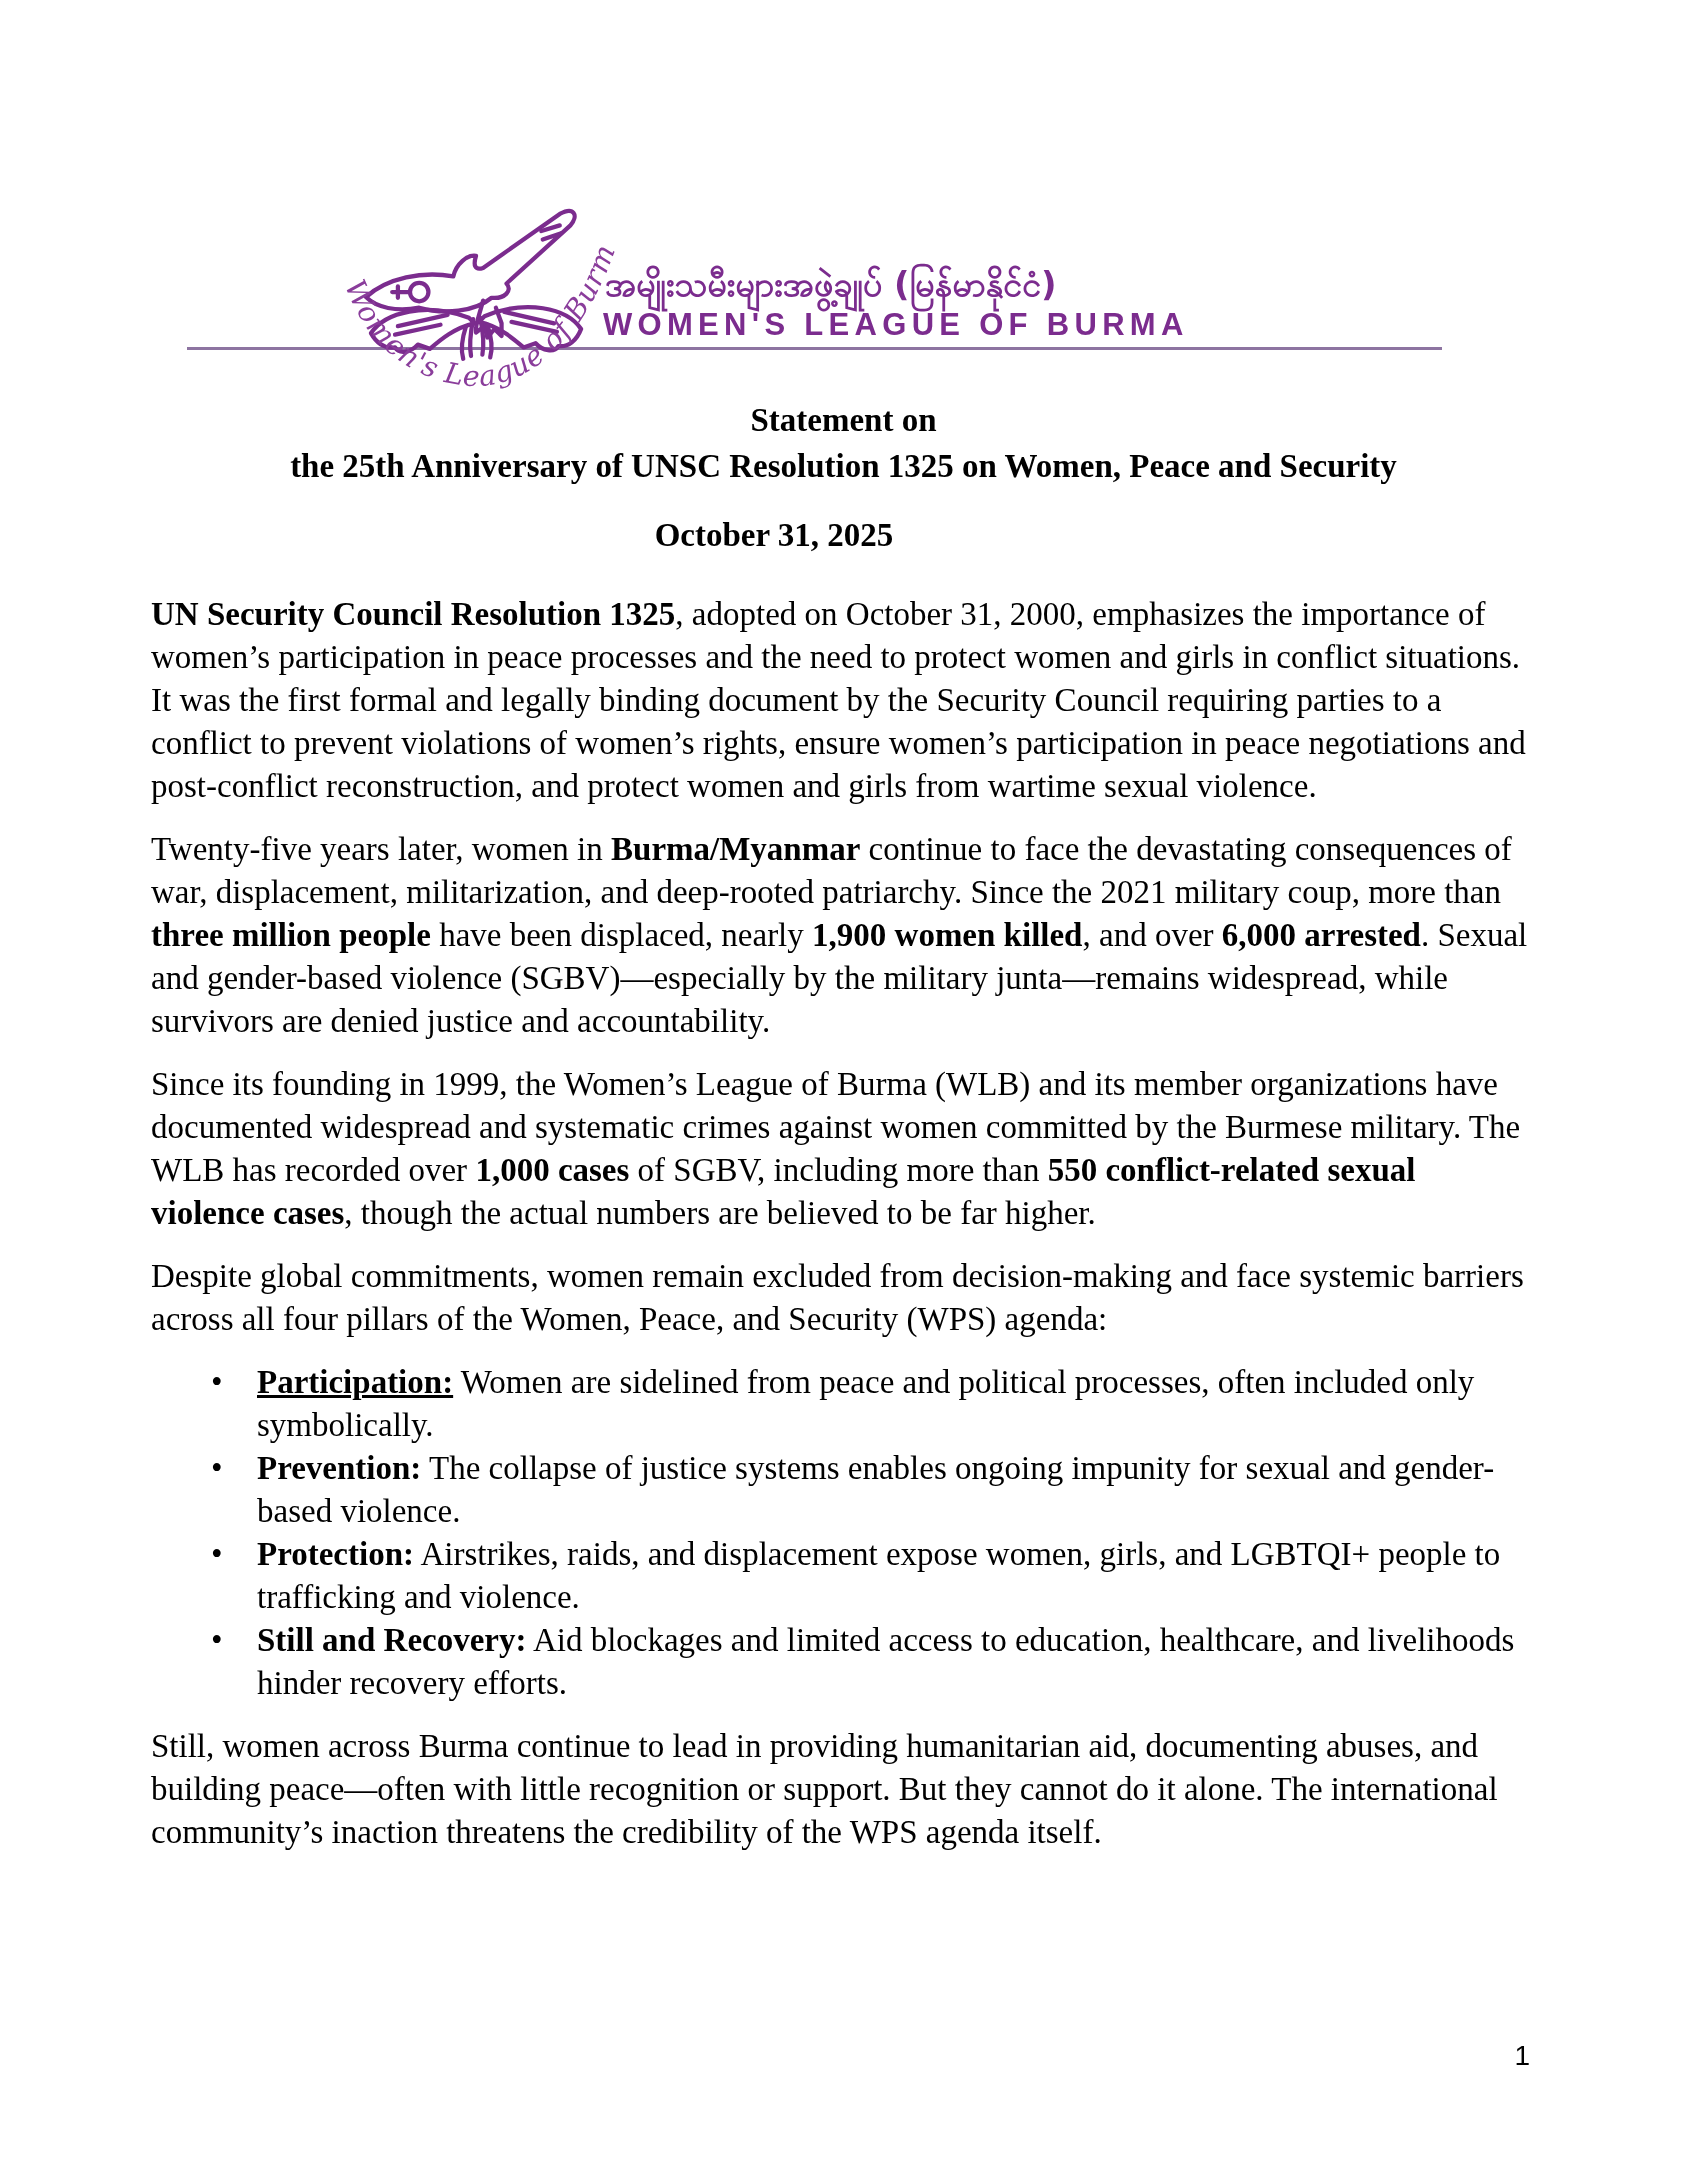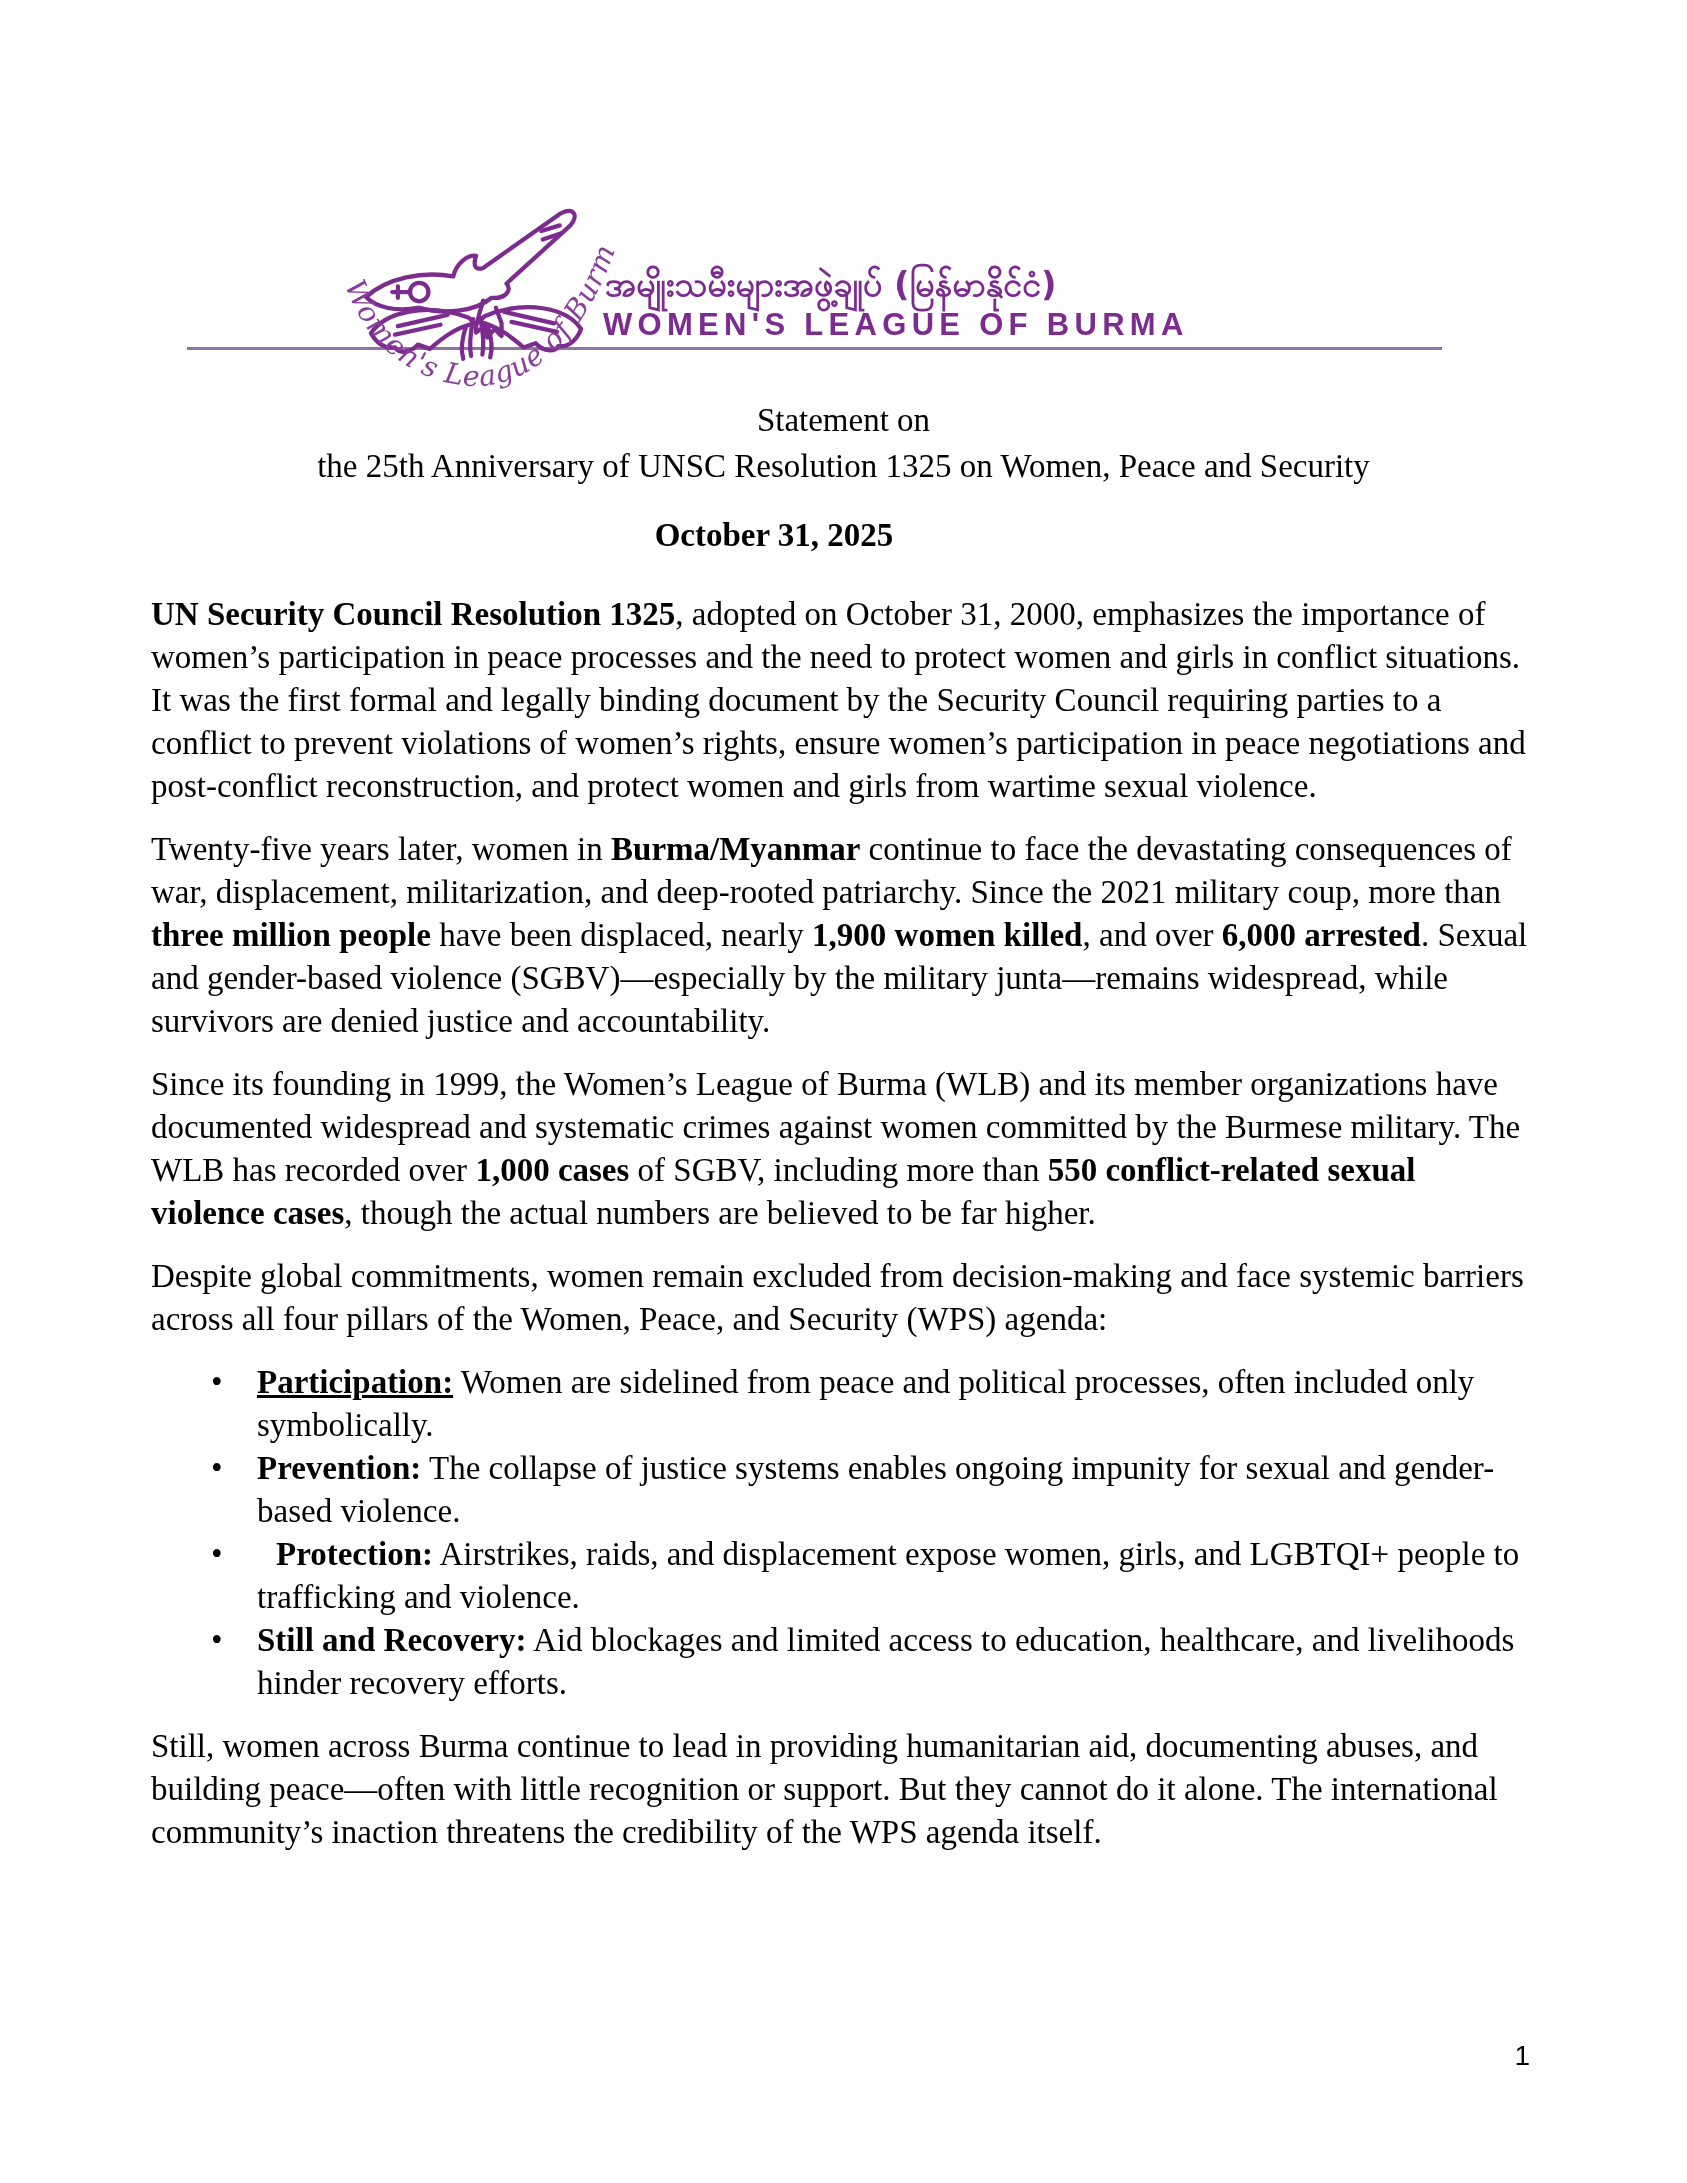--- a/index.html
+++ b/index.html
@@ -72,21 +72,21 @@
 
   
   .content {
     position: absolute;
     left: 151px;
     top: 397px;
     width: 1385px;
   }
   .title {
     text-align: center;
-    font-weight: normal;
+    font-weight: bold;
     line-height: 46px;
   }
   .date {
     text-align: center;
     padding-right: 139px;
     font-weight: bold;
     margin-top: 25px;
   }
   .para { margin: 20px 0 0 0; }
   .para.first { margin-top: 36px; }
@@ -164,21 +164,21 @@
     <div class="date">October 31, 2025</div>
 
     <p class="para first"><span style="font-weight: bold;">UN Security Council Resolution 1325</span><span>, adopted on October 31, 2000, emphasizes the importance of women’s participation in peace processes and the need to protect women and girls in conflict situations. It was the first formal and legally binding document by the Security Council requiring parties to a conflict to prevent violations of women’s rights, ensure women’s participation in peace negotiations and post-conflict reconstruction, and protect women and girls from wartime sexual violence.</span></p>
     <p class="para"><span>Twenty-five years later, women in </span><span style="font-weight: bold;">Burma/Myanmar</span><span> continue to face the devastating consequences of war, displacement, militarization, and deep-rooted patriarchy. Since the 2021 military coup, more than </span><span style="font-weight: bold;">three million people</span><span> have been displaced, nearly </span><span style="font-weight: bold;">1,900 women killed</span><span>, and over </span><span style="font-weight: bold;">6,000 arrested</span><span>. Sexual and gender-based violence (SGBV)—especially by the military junta—remains widespread, while survivors are denied justice and accountability.</span></p>
     <p class="para"><span>Since its founding in 1999, the Women’s League of Burma (WLB) and its member organizations have documented widespread and systematic crimes against women committed by the Burmese military. The WLB has recorded over </span><span style="font-weight: bold;">1,000 cases</span><span> of SGBV, including more than </span><span style="font-weight: bold;">550 conflict-related sexual violence cases</span><span>, though the actual numbers are believed to be far higher.</span></p>
     <p class="para"><span>Despite global commitments, women remain excluded from decision-making and face systemic barriers across all four pillars of the Women, Peace, and Security (WPS) agenda:</span></p>
 
     <ul class="bullets">
       <li><span style="font-weight: bold; text-decoration: underline;">Participation:</span><span> Women are sidelined from peace and political processes, often included only symbolically.</span></li>
       <li><span style="font-weight: bold; margin-top: 28px;">Prevention:</span><span> The collapse of justice systems enables ongoing impunity for sexual and gender-based violence.</span></li>
-      <li><span style="font-weight: bold; margin-left: 19px;">Protection:</span><span> Airstrikes, raids, and displacement expose women, girls, and LGBTQI+ people to trafficking and violence.</span></li>
+      <li><span style="font-weight: bold;">Protection:</span><span> Airstrikes, raids, and displacement expose women, girls, and LGBTQI+ people to trafficking and violence.</span></li>
       <li><span style="font-weight: bold;">Still and Recovery:</span><span> Aid blockages and limited access to education, healthcare, and livelihoods hinder recovery efforts.</span></li>
     </ul>
 
     <p class="para"><span>Still, women across Burma continue to lead in providing humanitarian aid, documenting abuses, and building peace—often with little recognition or support. But they cannot do it alone. The international community’s inaction threatens the credibility of the WPS agenda itself.</span></p>
   </main>
 
   <div class="page-number">1</div>
 </div>
 
 

